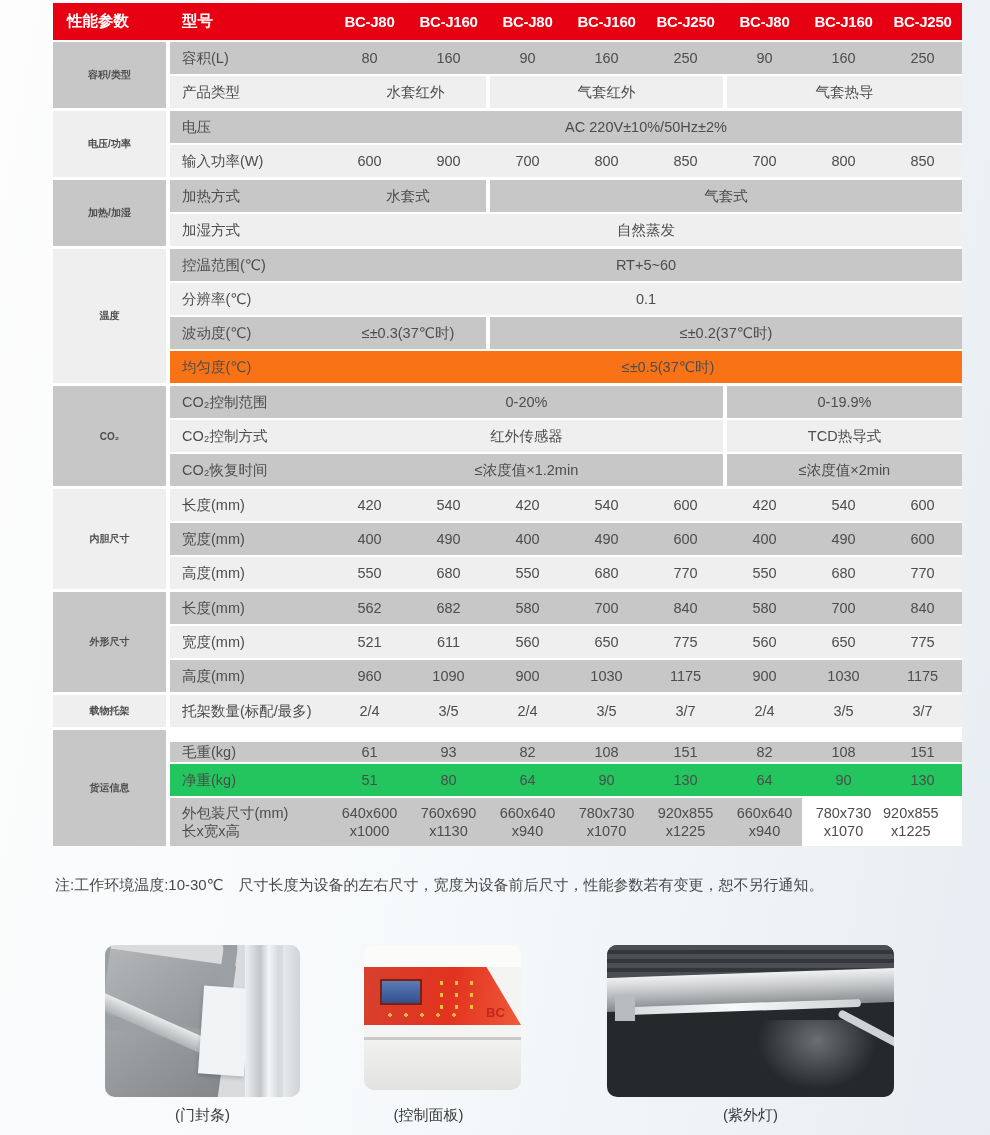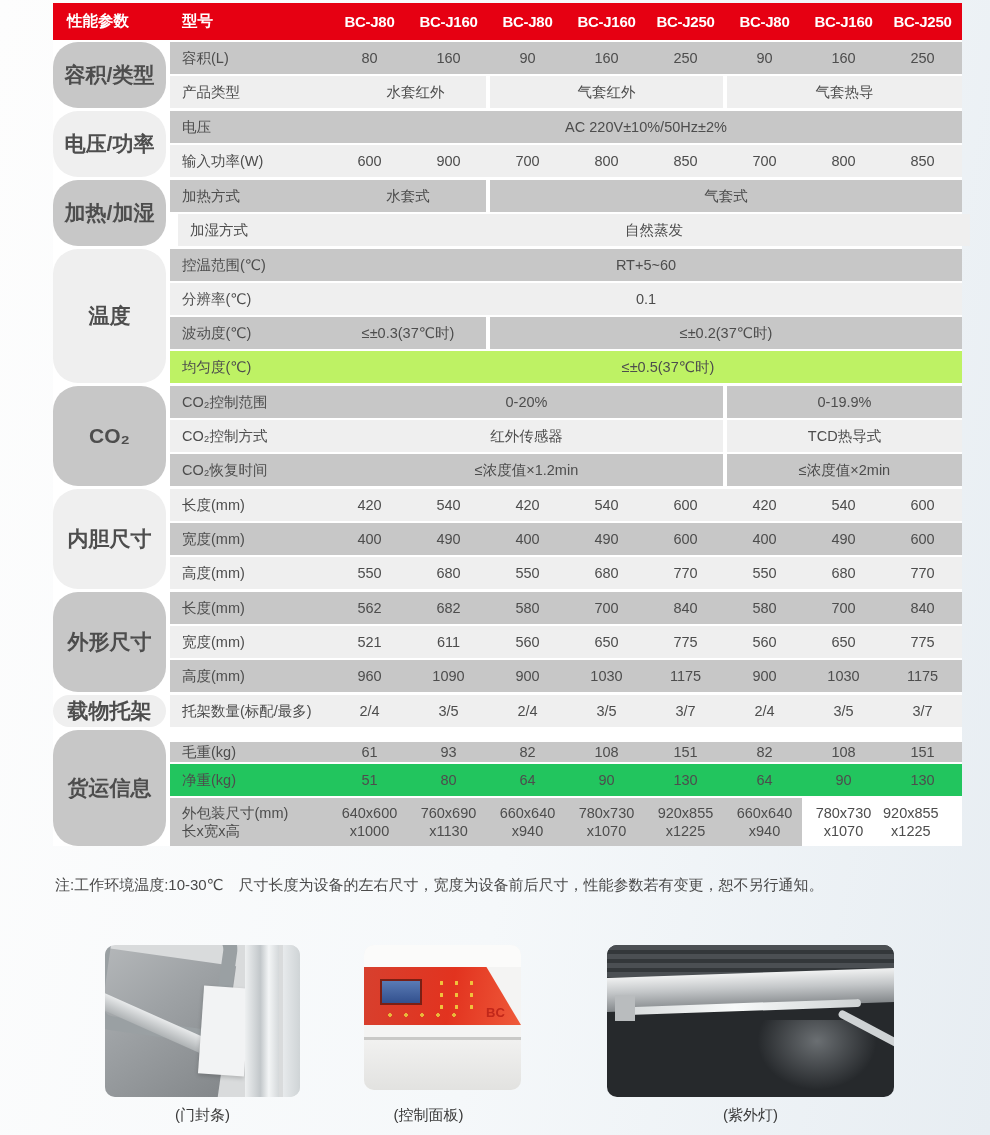--- a/index.html
+++ b/index.html
@@ -21,21 +21,21 @@
     color:#ffffff; font-weight:bold; font-size:15px;
   }
   .th-param { width:117px; padding-left:14px; font-size:15.5px; }
   .th-model-col { width:160px; padding-left:12px; font-size:15.5px; }
   .th-model { width:79px; text-align:center; letter-spacing:-0.3px; }
 
   .tbody { display:flex; flex-direction:column; gap:3px; margin-top:2px; }
   .sec { display:flex; gap:4px; }
   .sec-label {
     width:113px; flex:0 0 113px; display:flex; align-items:center; justify-content:center;
-    font-weight:bold; font-size:21px; color:#4d4d4d; text-align:center;border-radius:25px;
+    font-weight:bold; font-size:10px; color:#4d4d4d; text-align:center;
   }
   .sec-rows { display:flex; flex-direction:column; gap:2px; flex:1; }
   .row { display:flex; gap:4px; height:32px; }
   .row.tall { height:48px; }
   .seg { display:flex; align-items:center; }
   .attr {
     width:160px; flex:0 0 160px; padding-left:12px;
     font-size:14.5px; color:#4d4d4d; white-space:pre-line; line-height:1.25;
   }
   .val {
@@ -171,21 +171,21 @@
             <div class="row">
               <div class="seg" style="background: rgb(199, 199, 199); width: 316px; flex: 0 0 316px;">
                 <div class="attr">加热方式</div>
                 <div class="val">水套式</div>
               </div>
               <div class="seg" style="background: rgb(199, 199, 199); width: 472px; flex: 0 0 472px;">
                 <div class="val">气套式</div>
               </div>
             </div>
             <div class="row">
-              <div class="seg" style="background: rgb(239, 239, 239); width: 792px; flex: 0 0 792px; margin-left: 8px;">
+              <div class="seg" style="background: rgb(239, 239, 239); width: 792px; flex: 0 0 792px;">
                 <div class="attr">加湿方式</div>
                 <div class="val">自然蒸发</div>
               </div>
             </div>
           </div>
         </div>
         <div class="sec">
           <div class="sec-label" style="background: rgb(239, 239, 239);">温度</div>
           <div class="sec-rows">
             <div class="row">
@@ -203,21 +203,21 @@
             <div class="row">
               <div class="seg" style="background: rgb(199, 199, 199); width: 316px; flex: 0 0 316px;">
                 <div class="attr">波动度(℃)</div>
                 <div class="val">≤±0.3(37℃时)</div>
               </div>
               <div class="seg" style="background: rgb(199, 199, 199); width: 472px; flex: 0 0 472px;">
                 <div class="val">≤±0.2(37℃时)</div>
               </div>
             </div>
             <div class="row">
-              <div class="seg" style="background: #bef264; width: 792px; flex: 0 0 792px; gap: 44px;">
+              <div class="seg" style="background: #f97316; width: 792px; flex: 0 0 792px; gap: 44px;">
                 <div class="attr">均匀度(℃)</div>
                 <div class="val">≤±0.5(37℃时)</div>
               </div>
             </div>
           </div>
         </div>
         <div class="sec">
           <div class="sec-label" style="background: rgb(199, 199, 199);">CO₂</div>
           <div class="sec-rows">
             <div class="row">

